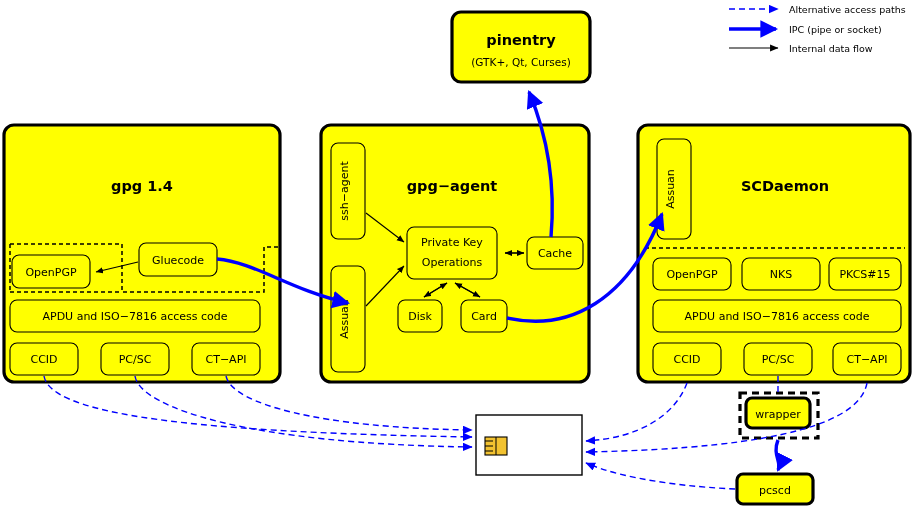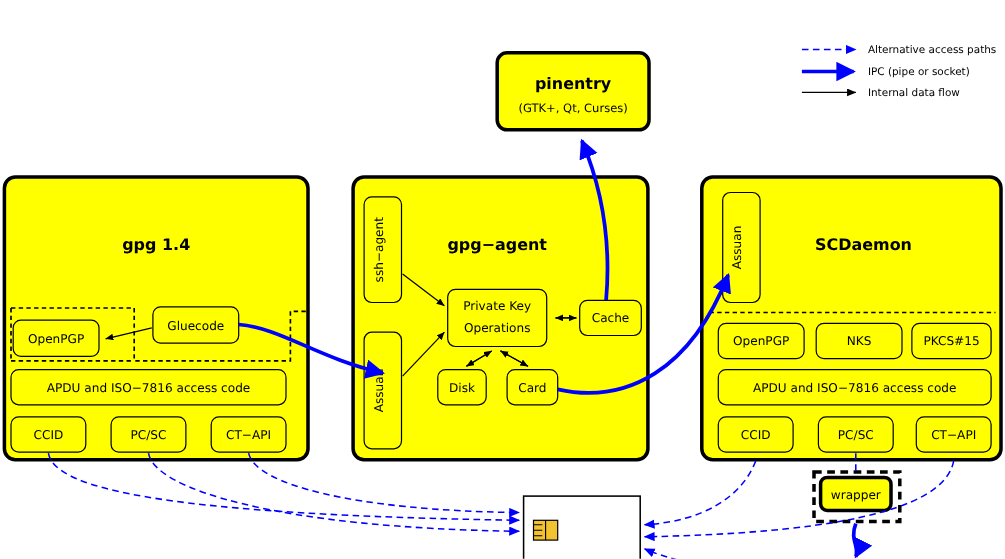--- a/index.html
+++ b/index.html
@@ -1,17 +1,17 @@
 <!DOCTYPE html>
 <html><head>
 <meta charset="utf-8">
 <style>
   html,body{margin:0;padding:0;background:#ffffff;}
   body{width:914px;height:508px;font-family:"DejaVu Sans",sans-serif;overflow:hidden;}
-  #root{position:relative;width:914px;height:432px;margin-top:36px;}
+  #root{position:relative;width:914px;height:432px;}
   svg{display:block;}
   .box-fill{fill:#ffff00;stroke:#000000;}
   .outer{stroke-width:3.2;}
   .inner{stroke-width:1.1;}
   .card-fill{fill:#ffffff;stroke:#000000;stroke-width:1.4;}
   .chip{fill:#f2c230;stroke:#000000;stroke-width:1.1;}
   .lbl{font-family:"DejaVu Sans",sans-serif;fill:#000000;}
   .title{font-weight:bold;font-size:14.5px;}
   .t-small{font-size:10.5px;}
   .t-mid{font-size:11px;}

